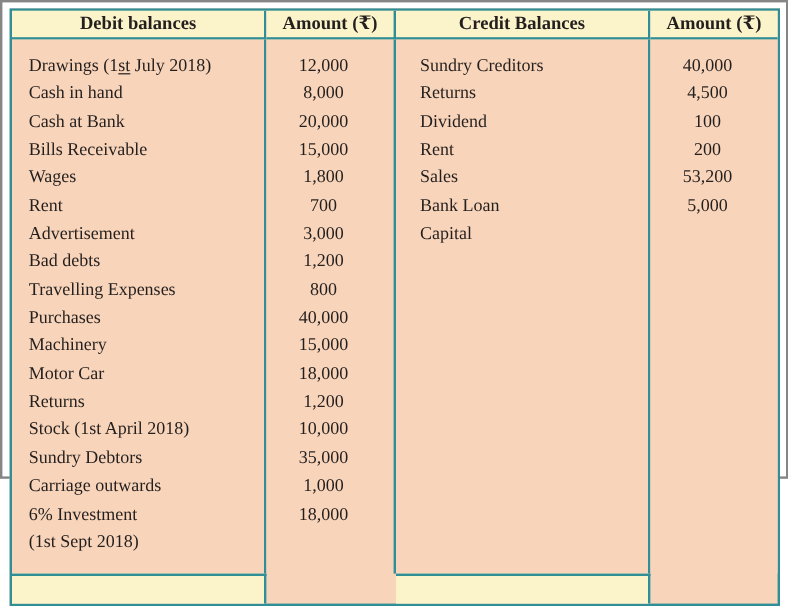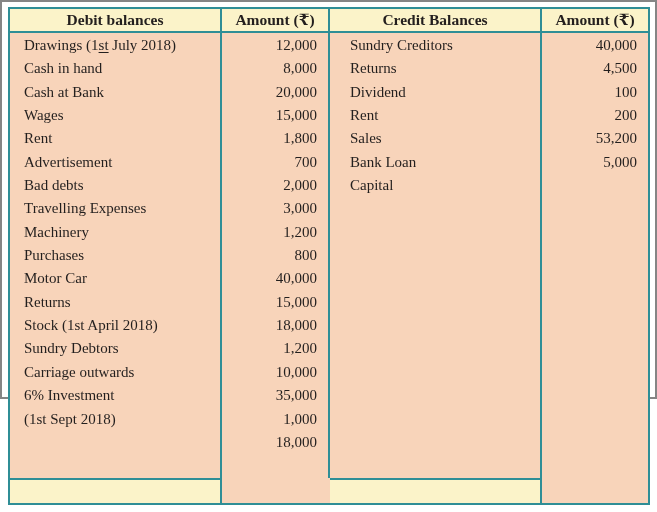--- a/index.html
+++ b/index.html
@@ -39,32 +39,32 @@
     border-bottom: 2px solid var(--border);
     font-weight: bold;
     font-size: 15.5px;
     text-align: center;
     line-height: 22px;
     white-space: nowrap;
   }
   .bodycol {
     background: var(--cell-bg);
     overflow: hidden;
-    padding-top: 1px;
+    padding-top: 11px;
     font-family: Liberation Serif, serif;
   }
   .line {
     height: 23.35px;
     line-height: 23.35px;
     font-size: 15px;
     white-space: nowrap;
   }
   .labelcol-debit .line { padding-left: 14px; }
   .labelcol-credit .line { padding-left: 20px; }
-  .amts .line { text-align: right; padding-right: 11px; }
+  .amts .line { text-align: center; padding-right: 11px; }
   .tot {
     background: var(--header-bg);
     border-top: 2px solid var(--border);
     font-weight: bold;
     font-size: 15.5px;
     line-height: 21px;
     white-space: nowrap;
   }
   .tot.amts { text-align: right; padding-right: 11px; margin-top: 47px; }
   .u { text-decoration: underline; text-underline-offset: 2px; }
@@ -77,43 +77,43 @@
 
     <div class="cell hdr rb">Debit balances</div>
     <div class="cell hdr rb">Amount (₹)</div>
     <div class="cell hdr rb">Credit Balances</div>
     <div class="cell hdr">Amount (₹)</div>
 
     <div class="cell bodycol labelcol-debit rb" id="debit-labels">
         <div class="line"><span>Drawings (1</span><span class="u">st</span><span> July 2018)</span></div>
         <div class="line">Cash in hand</div>
         <div class="line">Cash at Bank</div>
+        <div class="line">Bills Receivable</div>
         <div class="line">Wages</div>
         <div class="line">Rent</div>
         <div class="line">Advertisement</div>
         <div class="line">Bad debts</div>
         <div class="line">Travelling Expenses</div>
+        <div class="line">Purchases</div>
         <div class="line">Machinery</div>
-        <div class="line">Purchases</div>
         <div class="line">Motor Car</div>
         <div class="line">Returns</div>
         <div class="line">Stock (1st April 2018)</div>
         <div class="line">Sundry Debtors</div>
         <div class="line">Carriage outwards</div>
         <div class="line">6% Investment</div>
         <div class="line">(1st Sept 2018)</div>
       </div>
     <div class="cell bodycol amts rb" id="debit-amounts">
         <div class="line">12,000</div>
         <div class="line">8,000</div>
         <div class="line">20,000</div>
         <div class="line">15,000</div>
         <div class="line">1,800</div>
         <div class="line">700</div>
-        <div class="line">2,000</div>
         <div class="line">3,000</div>
         <div class="line">1,200</div>
         <div class="line">800</div>
         <div class="line">40,000</div>
         <div class="line">15,000</div>
         <div class="line">18,000</div>
         <div class="line">1,200</div>
         <div class="line">10,000</div>
         <div class="line">35,000</div>
         <div class="line">1,000</div>

